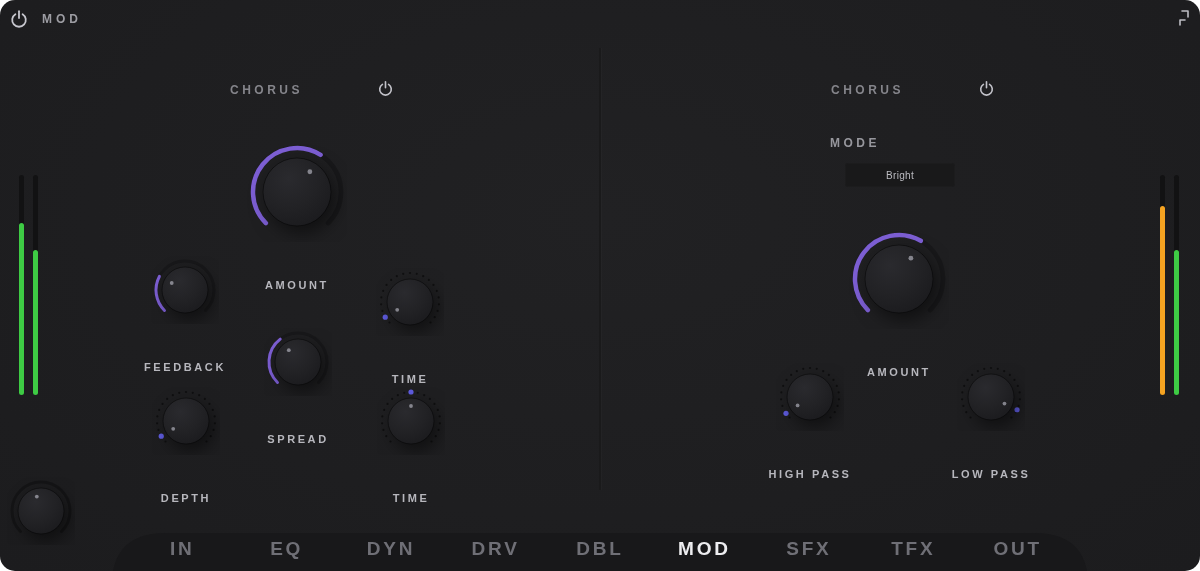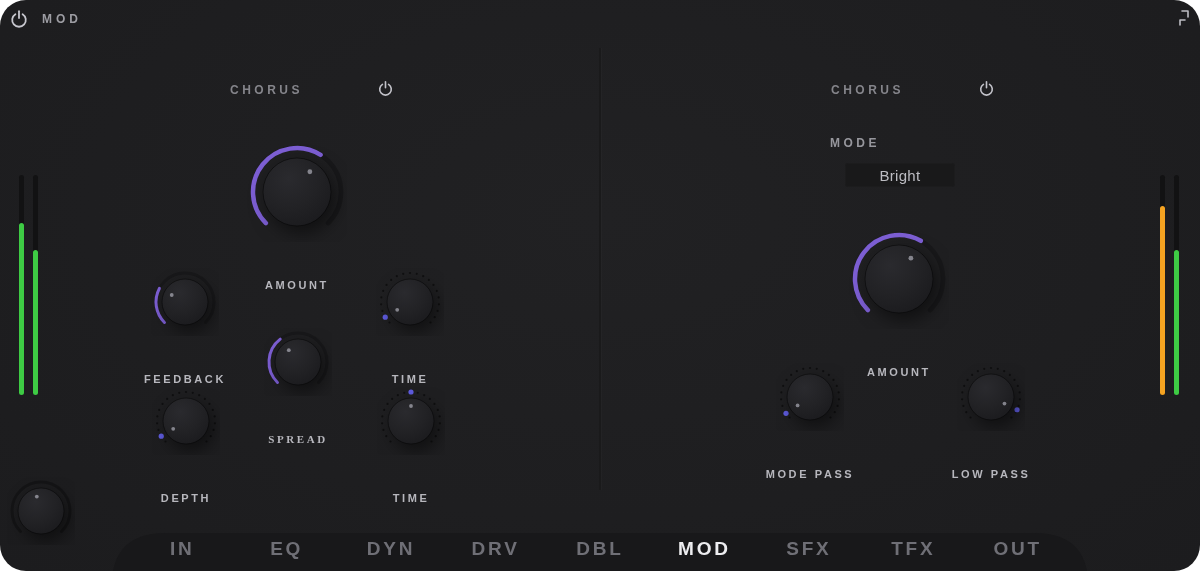--- a/index.html
+++ b/index.html
@@ -1,17 +1,17 @@
 <!DOCTYPE html>
 <html><head>
 <meta charset="utf-8">
 <style>
   html,body{margin:0;padding:0;background:#ffffff;font-family:"Liberation Sans",sans-serif;}
   .app{
-    position:relative;width:1200px;height:571px;border-radius:26px;overflow:hidden;
+    position:relative;width:1200px;height:571px;border-radius:15px;overflow:hidden;
     background:radial-gradient(ellipse at 50% 38%, #212123 0%, #1e1e20 60%, #1c1c1e 100%);
     -webkit-user-select:none;user-select:none;
   }
   .abs{position:absolute;}
 
   
   .hdr-title{color:#9d9da3;font-size:12px;font-weight:700;letter-spacing:4px;}
   .icon-btn{cursor:pointer;}
 
   
@@ -22,21 +22,21 @@
   .knob{display:flex;flex-direction:column;align-items:center;gap:37px;}
   .knob svg{display:block;}
   .knob .body-group{filter:drop-shadow(5px 7px 9px rgba(0,0,0,0.5));}
 
   
   .dropdown{
     width:110px;height:24px;border-radius:3px;background:#19191a;
     display:flex;align-items:center;justify-content:center;cursor:pointer;
     box-shadow:inset 0 0 0 1px rgba(255,255,255,0.015);
   }
-  .dropdown span{color:#bcbcc2;font-size:15px;letter-spacing:0.3px;}
+  .dropdown span{color:#bcbcc2;font-size:10px;letter-spacing:0.3px;}
 
   
   .divider{width:2px;background:#1a1a1b;box-shadow:1px 0 0 rgba(255,255,255,0.02);}
 
   
   .meter-track{width:5px;border-radius:3px;background:#121213;position:absolute;overflow:visible;}
   .meter-fill{position:absolute;left:0;bottom:0;width:5px;border-radius:3px;}
 
   
   .tabstrip{position:absolute;left:0;bottom:0;width:1200px;height:41px;pointer-events:none;}
@@ -108,21 +108,21 @@
         <path d="M 18.887301627791903 81.11269837220809 A 44 44 0 1 1 81.11269837220809 81.11269837220809" fill="none" stroke="#18181a" stroke-width="4.5" stroke-linecap="round"></path>
         <path d="M 18.887301627791903 81.11269837220809 A 44 44 0 0 1 73.57637897907586 12.849571277911345" fill="none" stroke="#7d5fd4" stroke-width="4.5" stroke-linecap="round"></path>
         <g class="body-group">
           <circle cx="50" cy="50" r="34" fill="url(#kgrad)" stroke="rgba(0,0,0,0.45)" stroke-width="1"></circle>
           <circle cx="62.859843079495924" cy="29.73612978795164" r="2.4" fill="rgba(185,185,195,0.65)"></circle>
         </g>
       </svg>
     <span class="knob-label">AMOUNT</span>
   </div>
 
-  <div class="abs knob" style="left:151px;top:268px;width:68px;">
+  <div class="abs knob" style="left:151px;top:256px;width:68px;">
       <svg width="68" height="68" viewBox="0 0 68 68">
         <path d="M 13.493903345590116 54.50609665440987 A 29 29 0 1 1 54.50609665440988 54.50609665440987" fill="none" stroke="#18181a" stroke-width="3" stroke-linecap="round"></path>
         <path d="M 13.493903345590116 54.50609665440987 A 29 29 0 0 1 8.370796727427894 20.43003538644336" fill="none" stroke="#7d5fd4" stroke-width="3" stroke-linecap="round"></path>
         <g class="body-group">
           <circle cx="34" cy="34" r="23" fill="url(#kgrad)" stroke="rgba(0,0,0,0.45)" stroke-width="1"></circle>
           <circle cx="20.7435155486696" cy="26.981052786091393" r="1.9" fill="rgba(185,185,195,0.65)"></circle>
         </g>
       </svg>
     <span class="knob-label">FEEDBACK</span>
   </div>
@@ -152,21 +152,21 @@
         <circle cx="54.50609665440988" cy="54.50609665440987" r="1.1" fill="rgba(0,0,0,0.5)"></circle>
         <circle cx="9.273435233731323" cy="49.15245837676251" r="2.6" fill="#5f5ce0"></circle>
         <g class="body-group">
           <circle cx="34" cy="34" r="23" fill="url(#kgrad)" stroke="rgba(0,0,0,0.45)" stroke-width="1"></circle>
           <circle cx="21.210397534688617" cy="41.83747847073923" r="1.9" fill="rgba(185,185,195,0.65)"></circle>
         </g>
       </svg>
     <span class="knob-label">TIME</span>
   </div>
 
-  <div class="abs knob" style="left:264px;top:328px;width:68px;font-family:Liberation Serif, serif;">
+  <div class="abs knob" style="left:264px;top:328px;width:68px;">
       <svg width="68" height="68" viewBox="0 0 68 68">
         <path d="M 13.493903345590116 54.50609665440987 A 29 29 0 1 1 54.50609665440988 54.50609665440987" fill="none" stroke="#18181a" stroke-width="3" stroke-linecap="round"></path>
         <path d="M 13.493903345590116 54.50609665440987 A 29 29 0 0 1 16.22569544406369 11.085504641104976" fill="none" stroke="#7d5fd4" stroke-width="3" stroke-linecap="round"></path>
         <g class="body-group">
           <circle cx="34" cy="34" r="23" fill="url(#kgrad)" stroke="rgba(0,0,0,0.45)" stroke-width="1"></circle>
           <circle cx="24.806394195205357" cy="22.147674814364642" r="1.9" fill="rgba(185,185,195,0.65)"></circle>
         </g>
       </svg>
     <span class="knob-label">SPREAD</span>
   </div>
@@ -282,21 +282,21 @@
         <circle cx="62.910602678260716" cy="36.2753137761075" r="1.1" fill="rgba(0,0,0,0.5)"></circle>
         <circle cx="61.580638972559456" cy="42.961492836873475" r="1.1" fill="rgba(0,0,0,0.5)"></circle>
         <circle cx="58.72656476626867" cy="49.15245837676252" r="1.1" fill="rgba(0,0,0,0.5)"></circle>
         <circle cx="54.50609665440988" cy="54.50609665440987" r="1.1" fill="rgba(0,0,0,0.5)"></circle>
         <circle cx="10.0146633460377" cy="50.30041795771177" r="2.6" fill="#5f5ce0"></circle>
         <g class="body-group">
           <circle cx="34" cy="34" r="23" fill="url(#kgrad)" stroke="rgba(0,0,0,0.45)" stroke-width="1"></circle>
           <circle cx="21.59379138588157" cy="42.43125066778195" r="1.9" fill="rgba(185,185,195,0.65)"></circle>
         </g>
       </svg>
-    <span class="knob-label">MODE PASS</span>
+    <span class="knob-label">HIGH PASS</span>
   </div>
 
   <div class="abs knob" style="left:7px;top:477px;width:68px;">
       <svg width="68" height="68" viewBox="0 0 68 68">
         <path d="M 13.493903345590116 54.50609665440987 A 29 29 0 1 1 54.50609665440988 54.50609665440987" fill="none" stroke="rgba(0,0,0,0.28)" stroke-width="3" stroke-linecap="round"></path>
         <g class="body-group">
           <circle cx="34" cy="34" r="23" fill="url(#kgrad)" stroke="rgba(0,0,0,0.45)" stroke-width="1"></circle>
           <circle cx="29.815133409411562" cy="19.595594714845852" r="1.9" fill="rgba(185,185,195,0.65)"></circle>
         </g>
       </svg>

